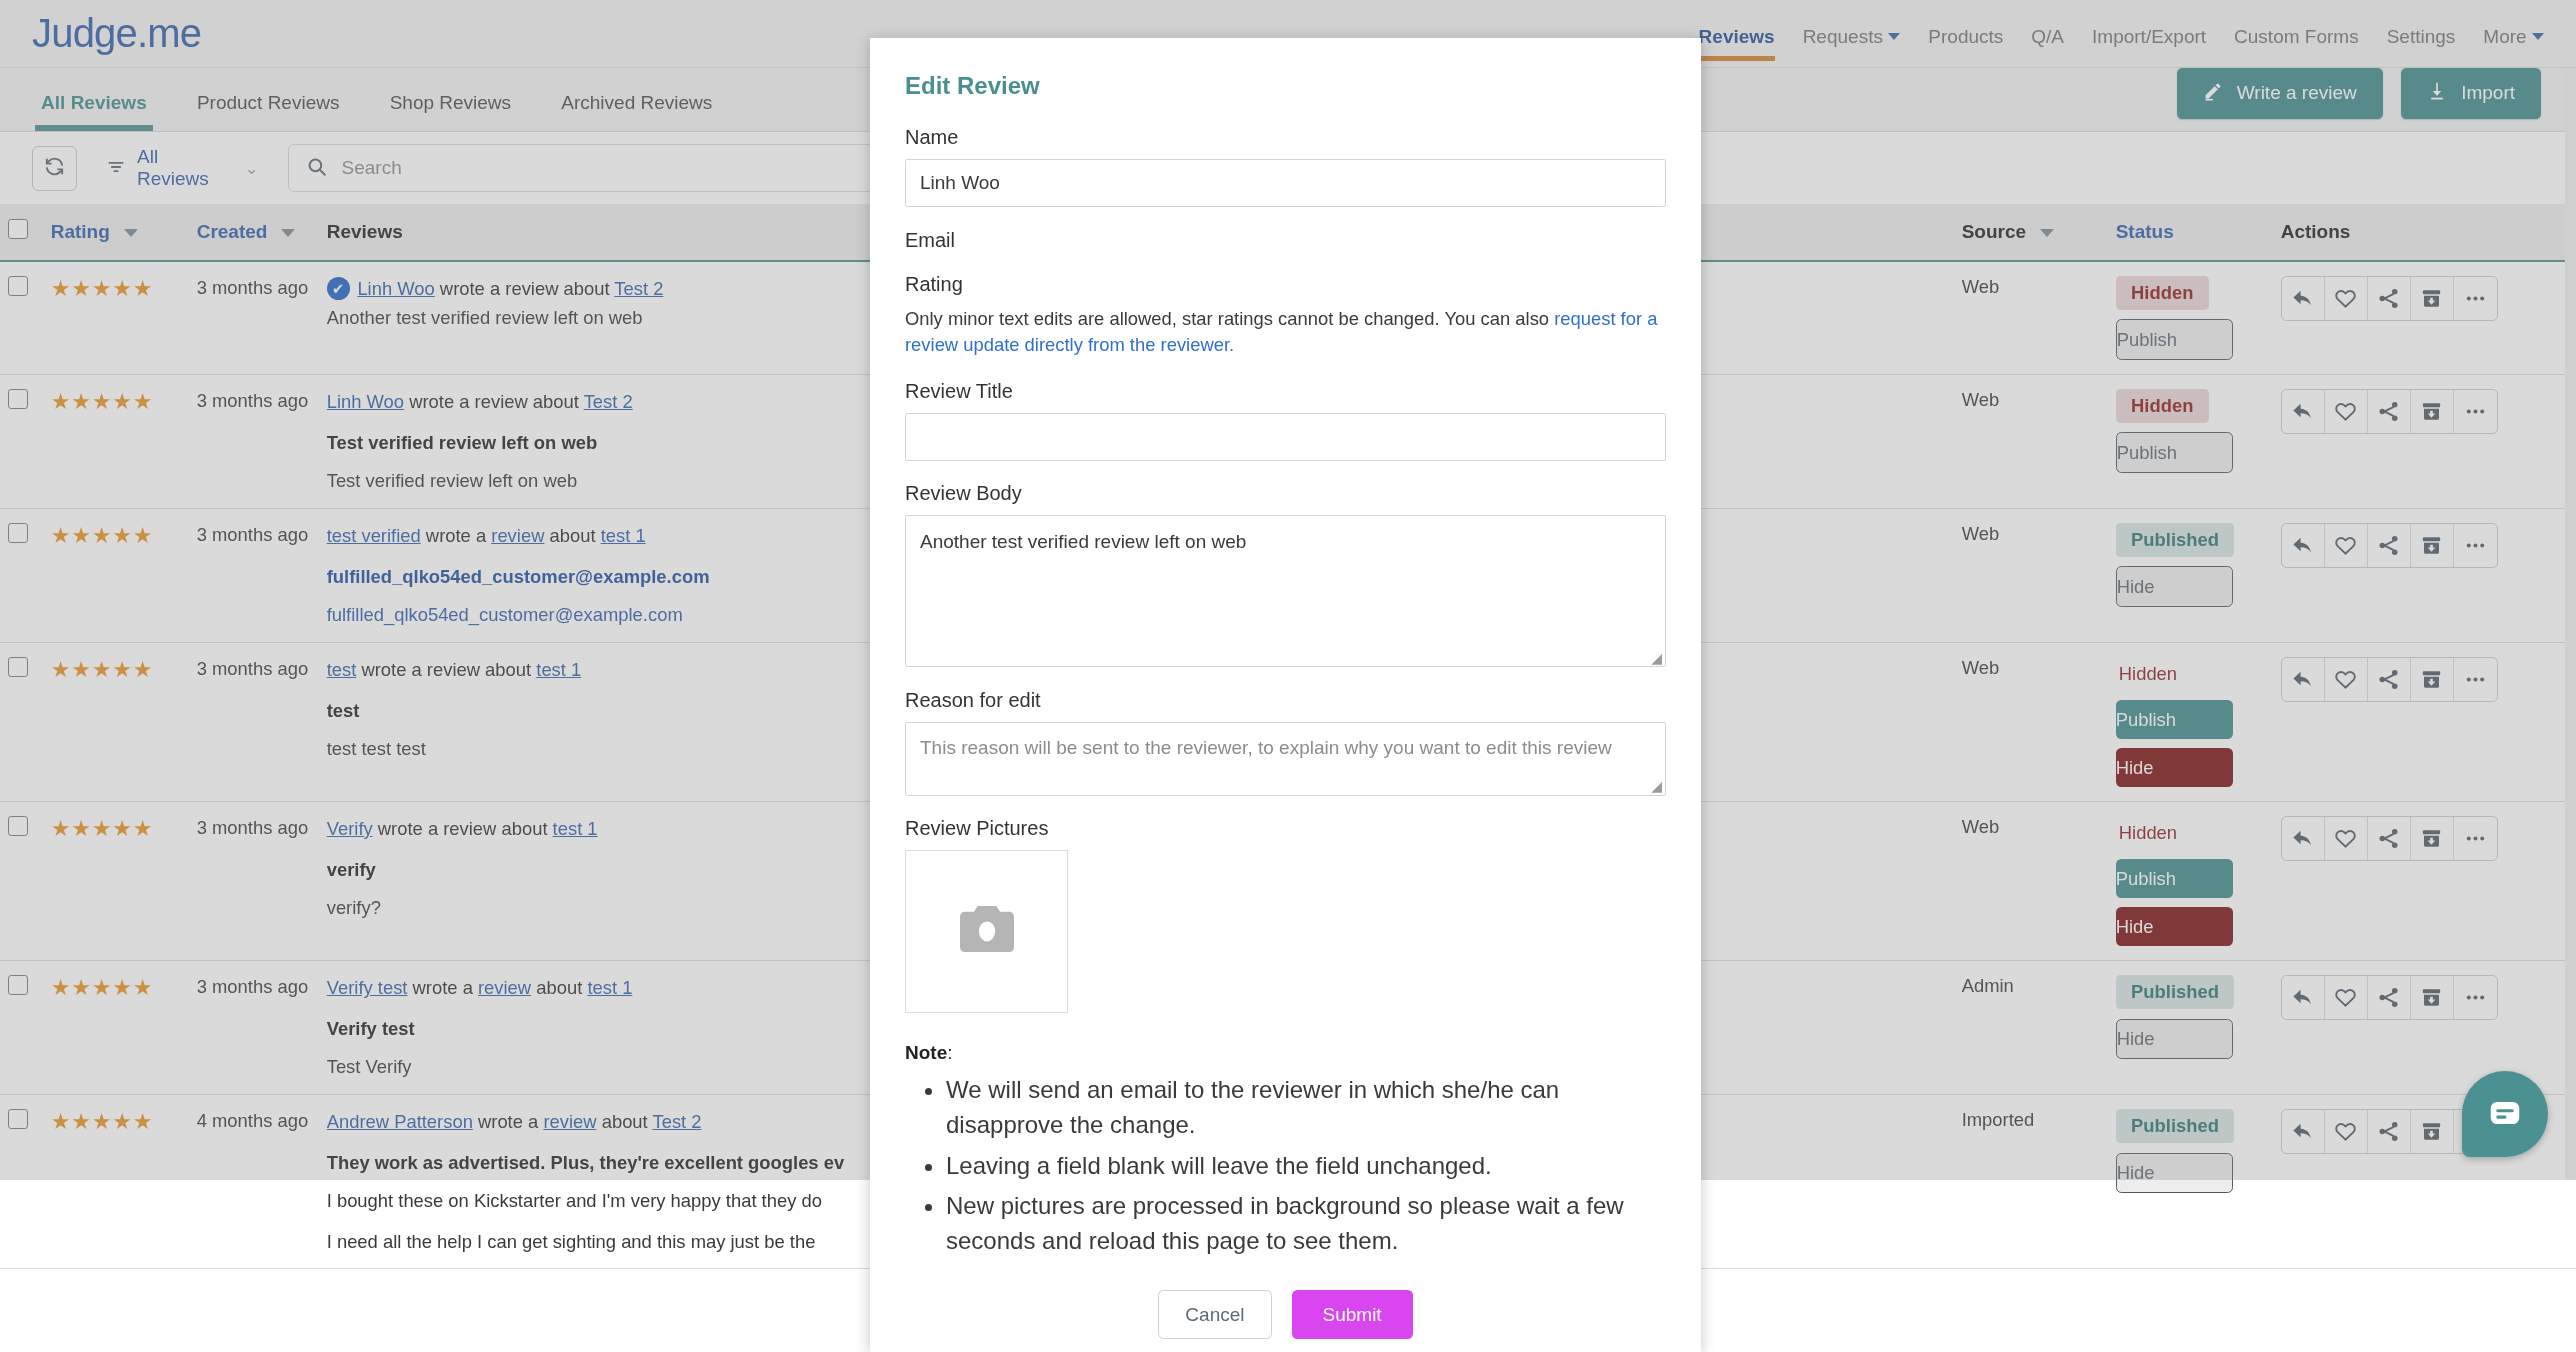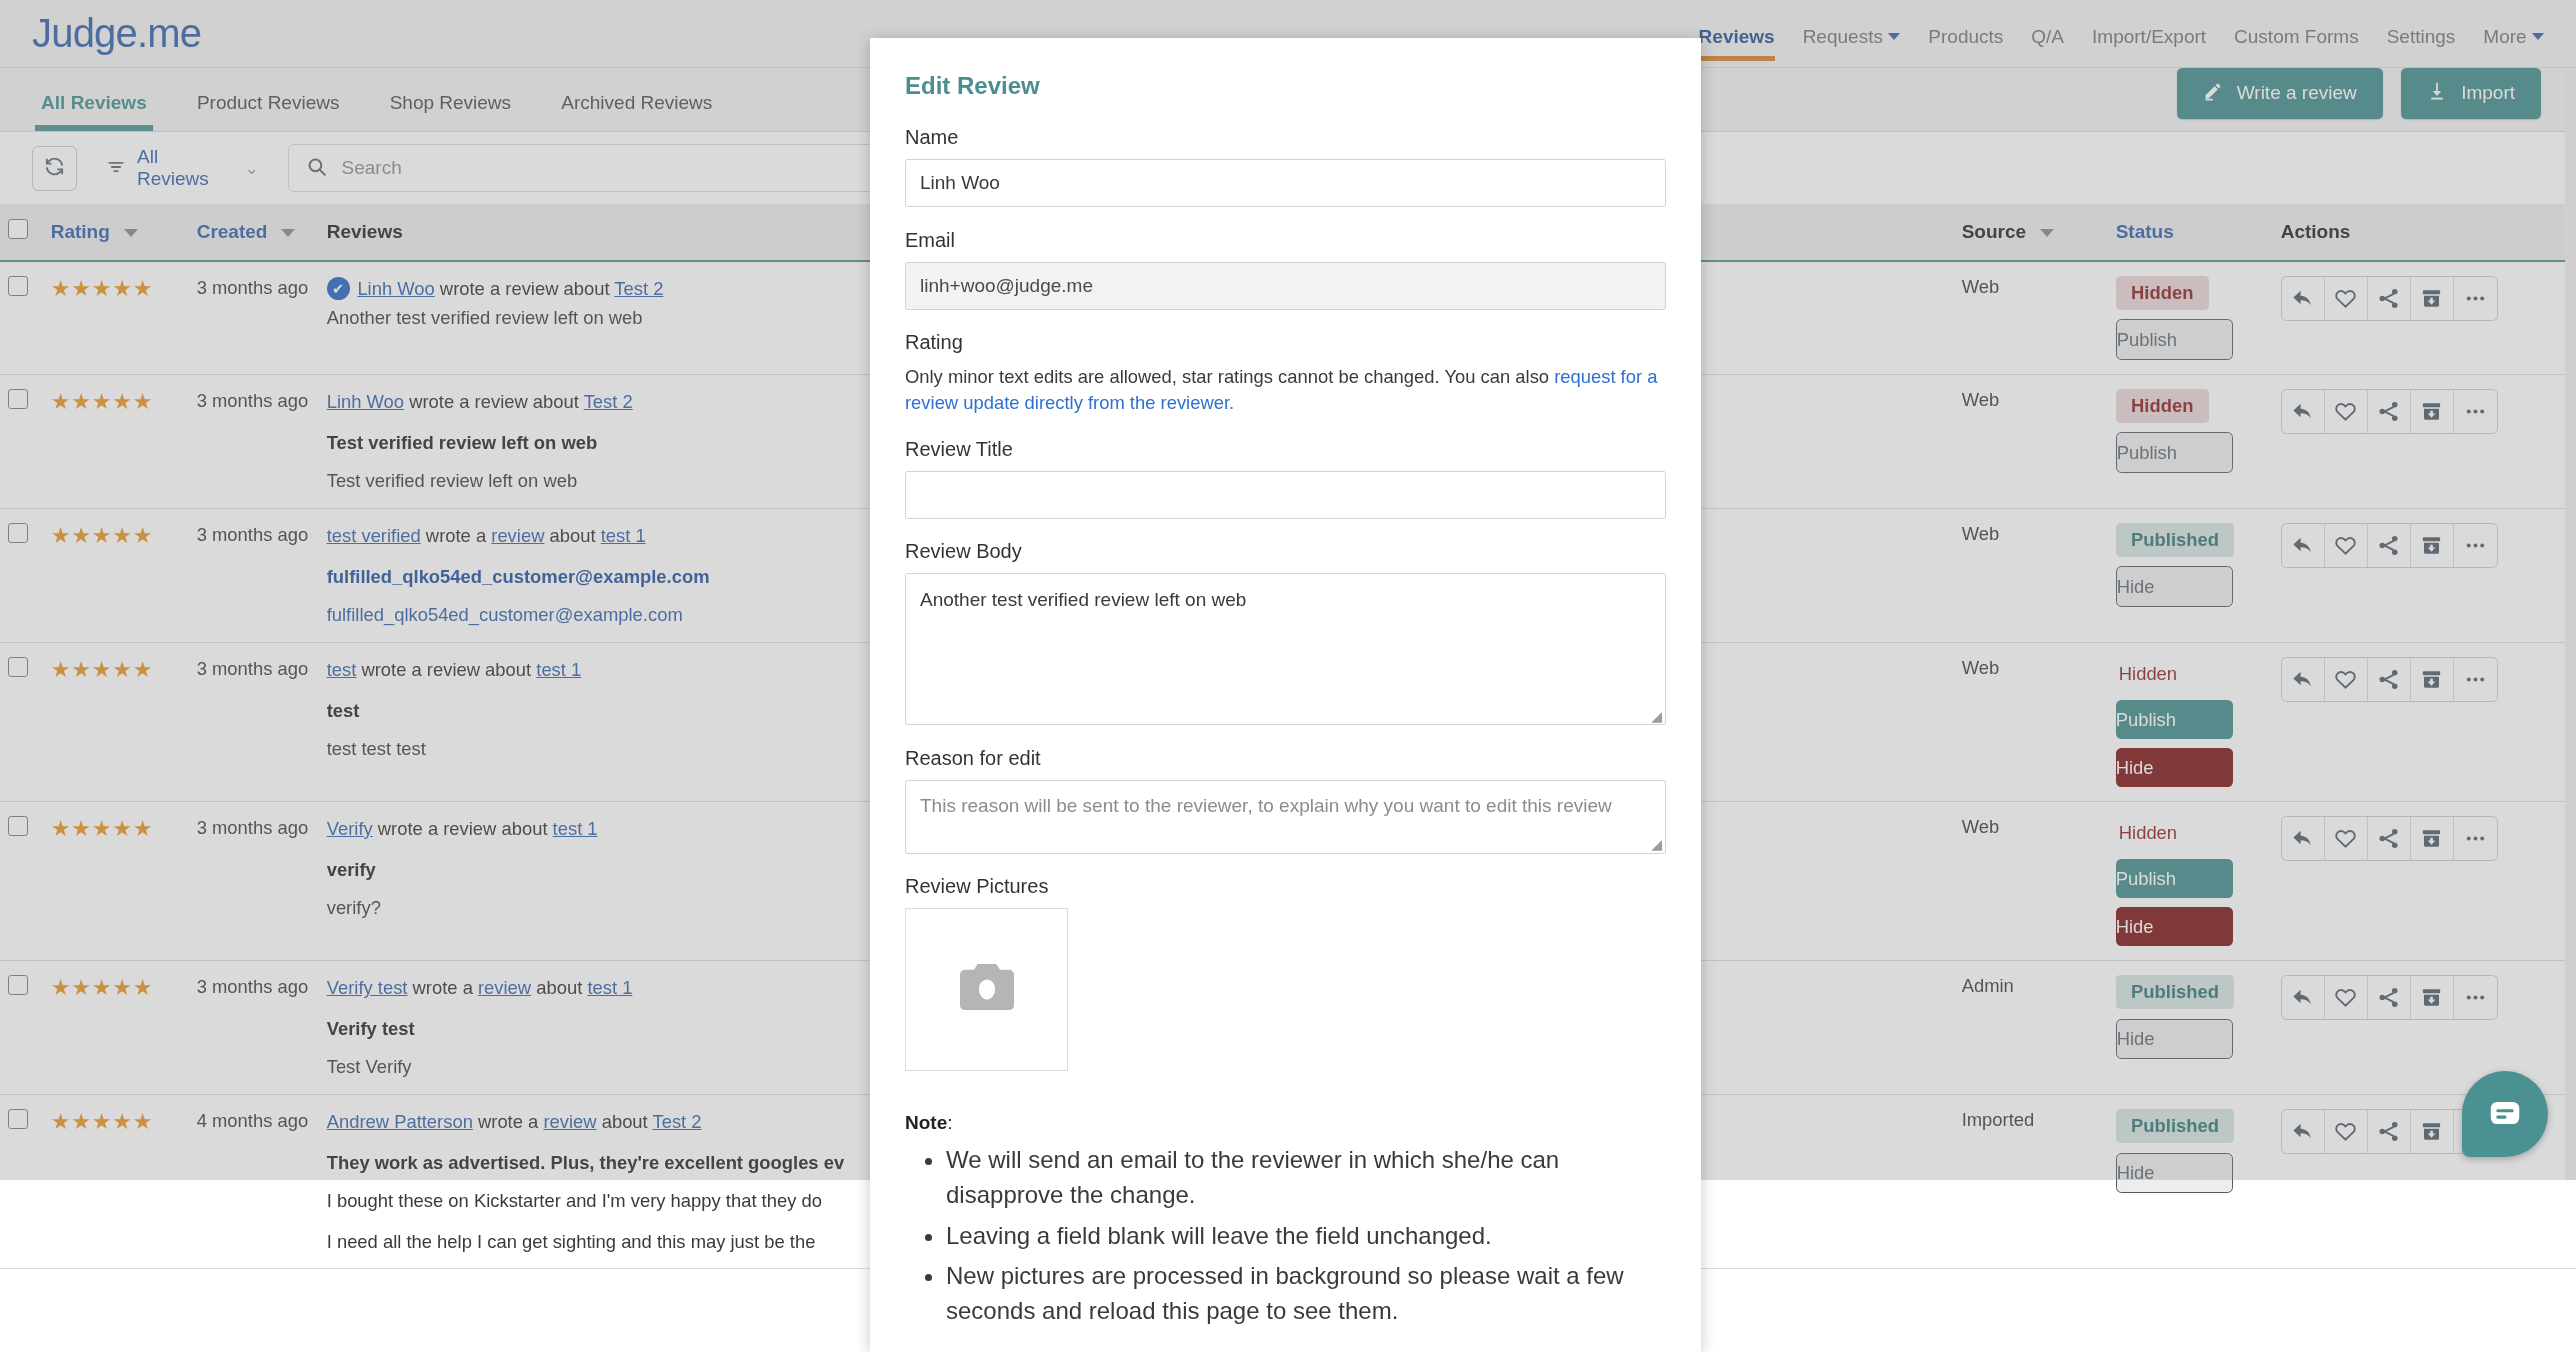--- a/index.html
+++ b/index.html
@@ -126,21 +126,21 @@
     font-size: 19px; color: #3a3a3a; padding: 12.3px 14px; font-family: "Liberation Sans", sans-serif;
     position: relative; line-height: 1.35; overflow: hidden;
   }
   .m-ta.body { height: 152px; }
   .m-ta.reason { height: 74px; color: #8c8c8c; }
   .resizer { position: absolute; right: 3.1px; bottom: 1.5px; color: #9b9b9b; font-size: 14px; line-height: 1; }
   .pic-box {
     width: 163px; height: 163px; border: 0.8px solid #dcdcdc; background: #fff;
     display: flex; align-items: center; justify-content: center; margin-top: 9.2px;
   }
-  .note-h { font-size: 19px; color: #222; margin-top: 41px; }
+  .note-h { font-size: 19px; color: #222; margin-top: 29px; }
   .note-h b { font-weight: bold; }
   .note-ul { margin: 9.2px 0 0 41px; }
   .note-ul li { font-size: 24px; color: #3a3a3a; line-height: 1.44; margin-bottom: 6.1px; }
   .m-btns { display: flex; justify-content: center; gap: 20px; margin-top: 32px; padding-bottom: 31px; }
   .m-cancel { background: #fff; border: 0.8px solid #d0d0d0; border-radius: 5.4px; color: #5d6a72;
     font-size: 19px; padding: 12.3px 26px; font-family: "Liberation Sans", sans-serif; cursor: pointer; }
   .m-submit { background: #d946ef; border: none; border-radius: 5.4px; color: #fff;
     font-size: 19px; padding: 8px 31px; font-family: "Liberation Sans", sans-serif; cursor: pointer; }
 
   
@@ -643,21 +643,20 @@
   <div class="dim"></div>
 
   <div class="modal">
     <div class="modal-inner">
       <div class="m-title">Edit Review</div>
 
       <div class="m-label">Name</div>
       <div class="m-input">Linh Woo</div>
 
       <div class="m-label">Email</div>
-      <div class="m-input disabled">linh+woo@judge.me</div>
 
       <div class="m-label">Rating</div>
       <div class="m-help">
         <span>Only minor text edits are allowed, star ratings cannot be changed. You can also </span><a href="#">request for a review update directly from the reviewer.</a>
       </div>
 
       <div class="m-label">Review Title</div>
       <div class="m-input"></div>
 
       <div class="m-label">Review Body</div>

